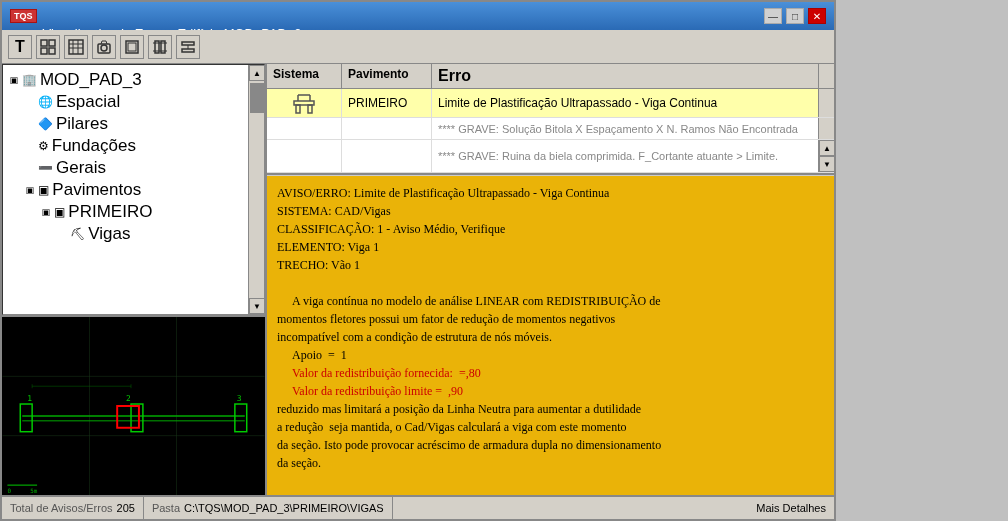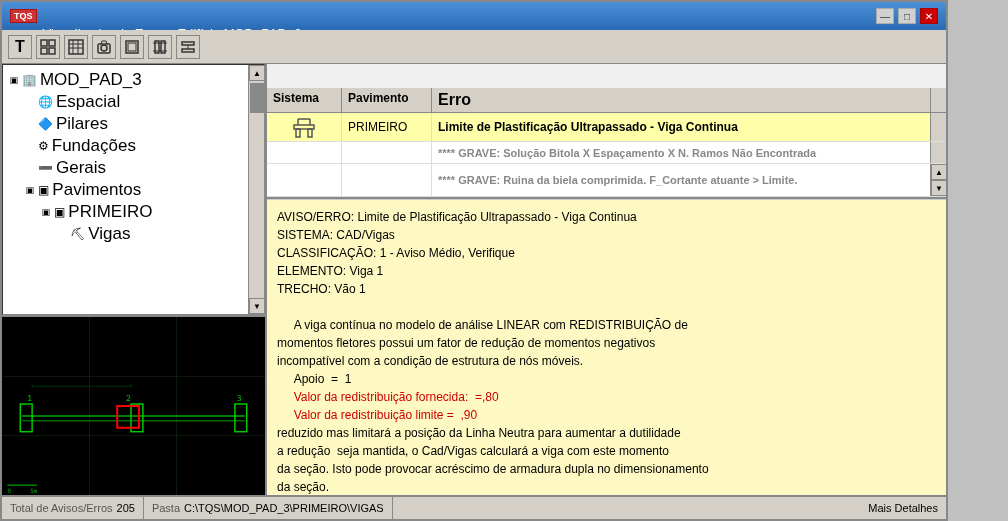--- a/index.html
+++ b/index.html
@@ -5,21 +5,21 @@
     * { box-sizing: border-box; margin: 0; padding: 0; }
     body {
       font-family: 'Segoe UI', Tahoma, Geneva, Verdana, sans-serif;
       font-size: 12px;
       background: #c0c0c0;
       width: 1008px;
       height: 521px;
       overflow: hidden;
     }
     .window {
-      width: 948px;
+      width: 836px;
       height: 521px;
       border: 2px solid #888;
       display: flex;
       flex-direction: column;
       background: #f0f0f0;
     }
     .title-bar {
       background: linear-gradient(to bottom, #4a90d9, #2a6ab5);
       color: white;
       display: flex;
@@ -134,21 +134,20 @@
     .right-panel {
       flex: 1;
       display: flex;
       flex-direction: column;
       overflow: hidden;
     }
     .error-table {
       border-bottom: 2px solid #888;
       flex-shrink: 0;
       background: white;
-      margin-top: 24px;
     }
     .error-table-header {
       display: flex;
       background: #d4d0c8;
       border-bottom: 1px solid #888;
     }
     .col-sistema {
       width: 75px;
       padding: 3px 6px;
       border-right: 1px solid #888;
@@ -190,29 +189,28 @@
       display: flex;
       align-items: center;
       font-size: 12px;
     }
     .cell-erro {
       flex: 1;
       padding: 2px 6px;
       font-size: 12px;
       display: flex;
       align-items: center;
-      font-weight: bold;
     }
     .detail-panel {
       flex: 1;
-      background: #fef9c3;
+      background: #eab308;
       padding: 8px 10px;
       overflow-y: auto;
       font-size: 12px;
-      font-family: Liberation Sans, sans-serif;
+      font-family: Liberation Serif, serif;
       line-height: 1.5;
       border-top: 1px solid #ccc;
     }
     .status-bar {
       background: #d4d0c8;
       border-top: 2px solid #888;
       display: flex;
       align-items: center;
       height: 24px;
       flex-shrink: 0;

